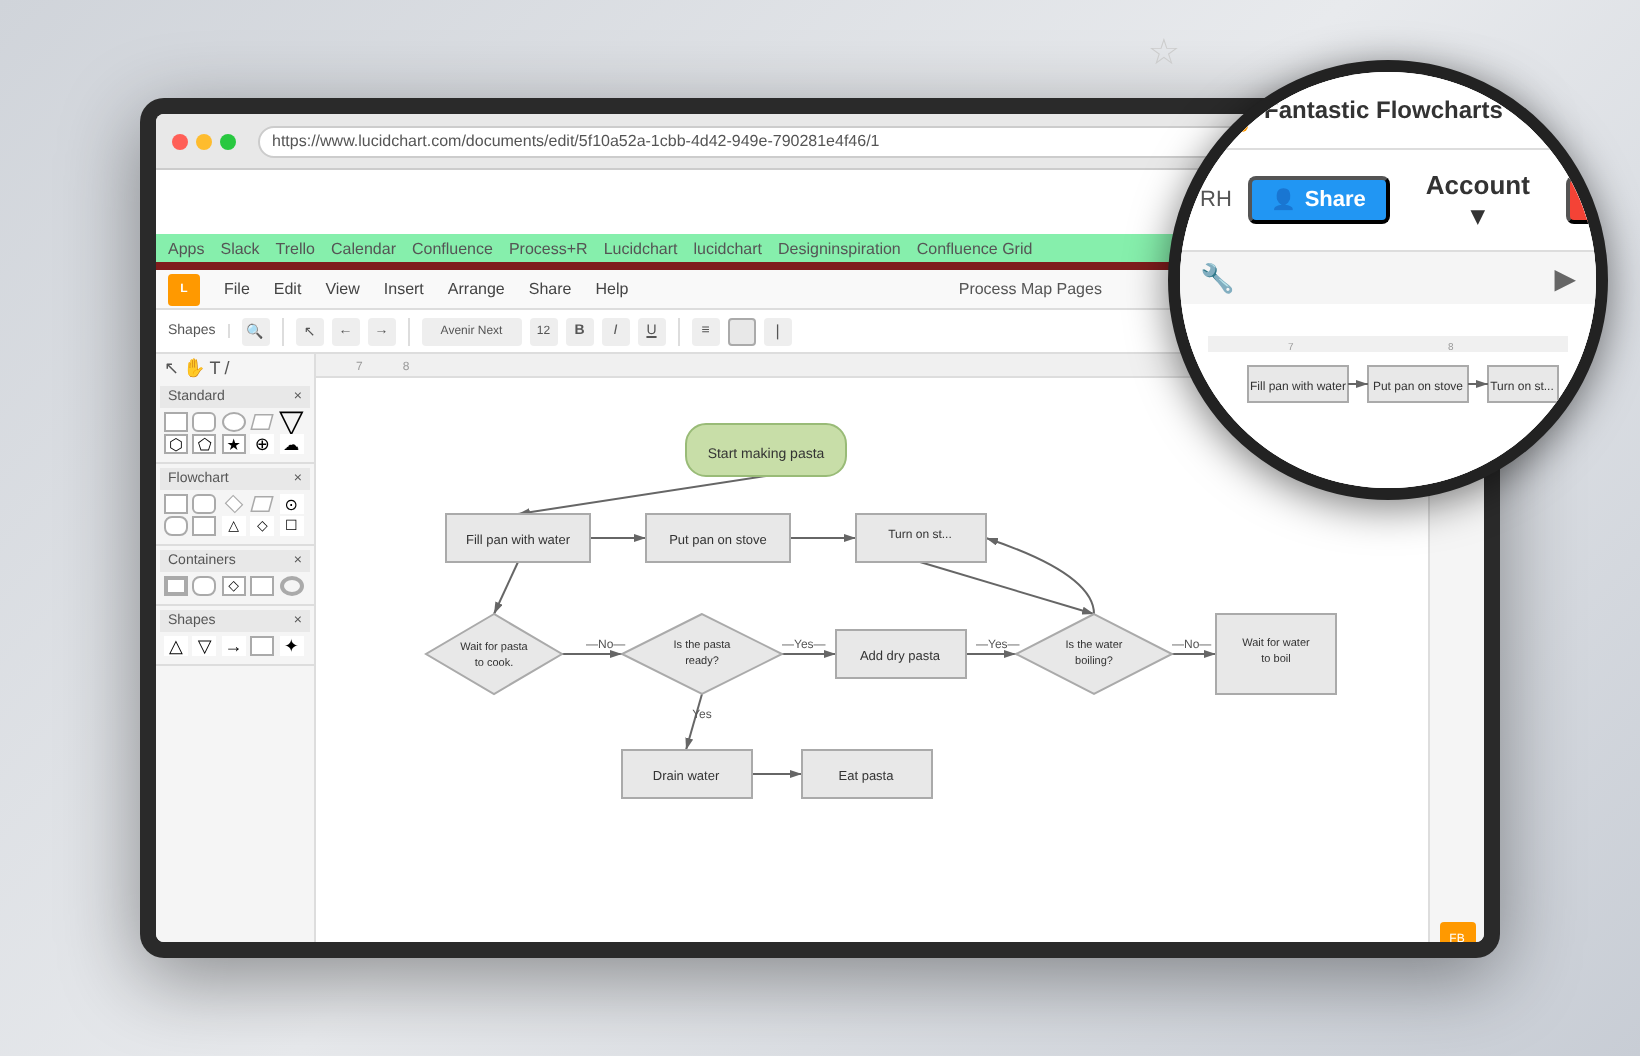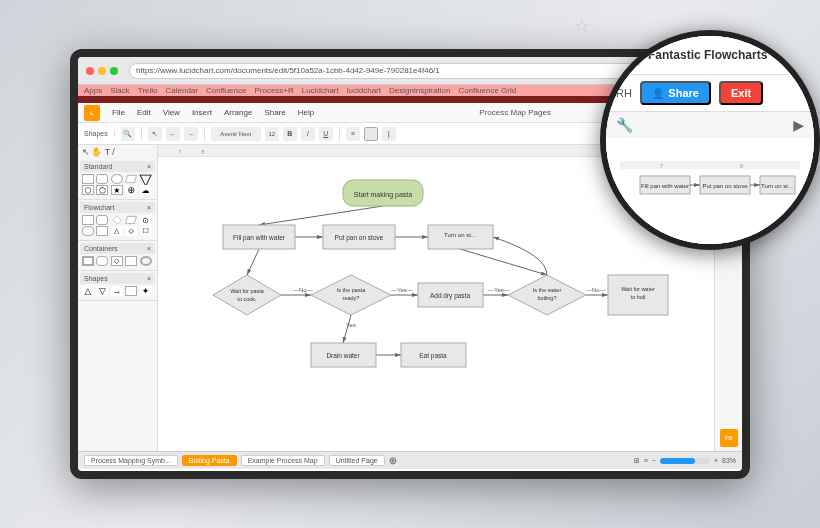--- a/index.html
+++ b/index.html
@@ -98,30 +98,31 @@
       padding: 0 6px;
       font-size: 8px;
       color: #555;
       display: flex;
       align-items: center;
       border: 1px solid #ccc;
     }
 
     
     .bookmarks-bar {
-      background: #fca5a5;
+      background: #86efac;
       height: 18px;
       display: flex;
       align-items: center;
       padding: 0 6px;
       gap: 8px;
-      border-bottom: 7px solid #7f1d1d;
+      border-bottom: 4px solid #7f1d1d;
       font-size: 8px;
       color: #555;
       overflow: hidden;
+      margin-top: 32px;
     }
 
     .bookmark-item {
       white-space: nowrap;
       cursor: pointer;
     }
 
     
     .app-menubar {
       background: #f9f9f9;
@@ -360,21 +361,21 @@
 
     
     .magnify-circle {
       position: absolute;
       width: 220px;
       height: 220px;
       border-radius: 50%;
       border: 6px solid #222;
       overflow: hidden;
       top: 30px;
-      right: 0px;
+      right: 16px;
       background: #fff;
       box-shadow: 0 4px 20px rgba(0,0,0,0.5);
       z-index: 10;
     }
 
     .magnify-content {
       width: 100%;
       height: 100%;
       background: #f0f0f0;
       display: flex;
@@ -775,20 +776,24 @@
         </div>
         <span class="mag-title">Fantastic Flowcharts</span>
       </div>
 
       <div class="mag-toolbar">
         <span class="mag-rh">RH</span>
         <button class="mag-toolbar-btn btn-share">
           <span style="font-size:10px;">👤</span>
           <span>Share</span>
         </button>
+        <button class="mag-toolbar-btn btn-account">
+          <span>Account</span>
+          <span>▾</span>
+        </button>
         <button class="mag-toolbar-btn btn-exit">
           <span>Exit</span>
         </button>
       </div>
 
       <div class="mag-tools-row">
         <span class="mag-tool-icon">🔧</span>
         <div style="flex:1;"></div>
         <span class="mag-tool-icon">▶</span>
       </div>

